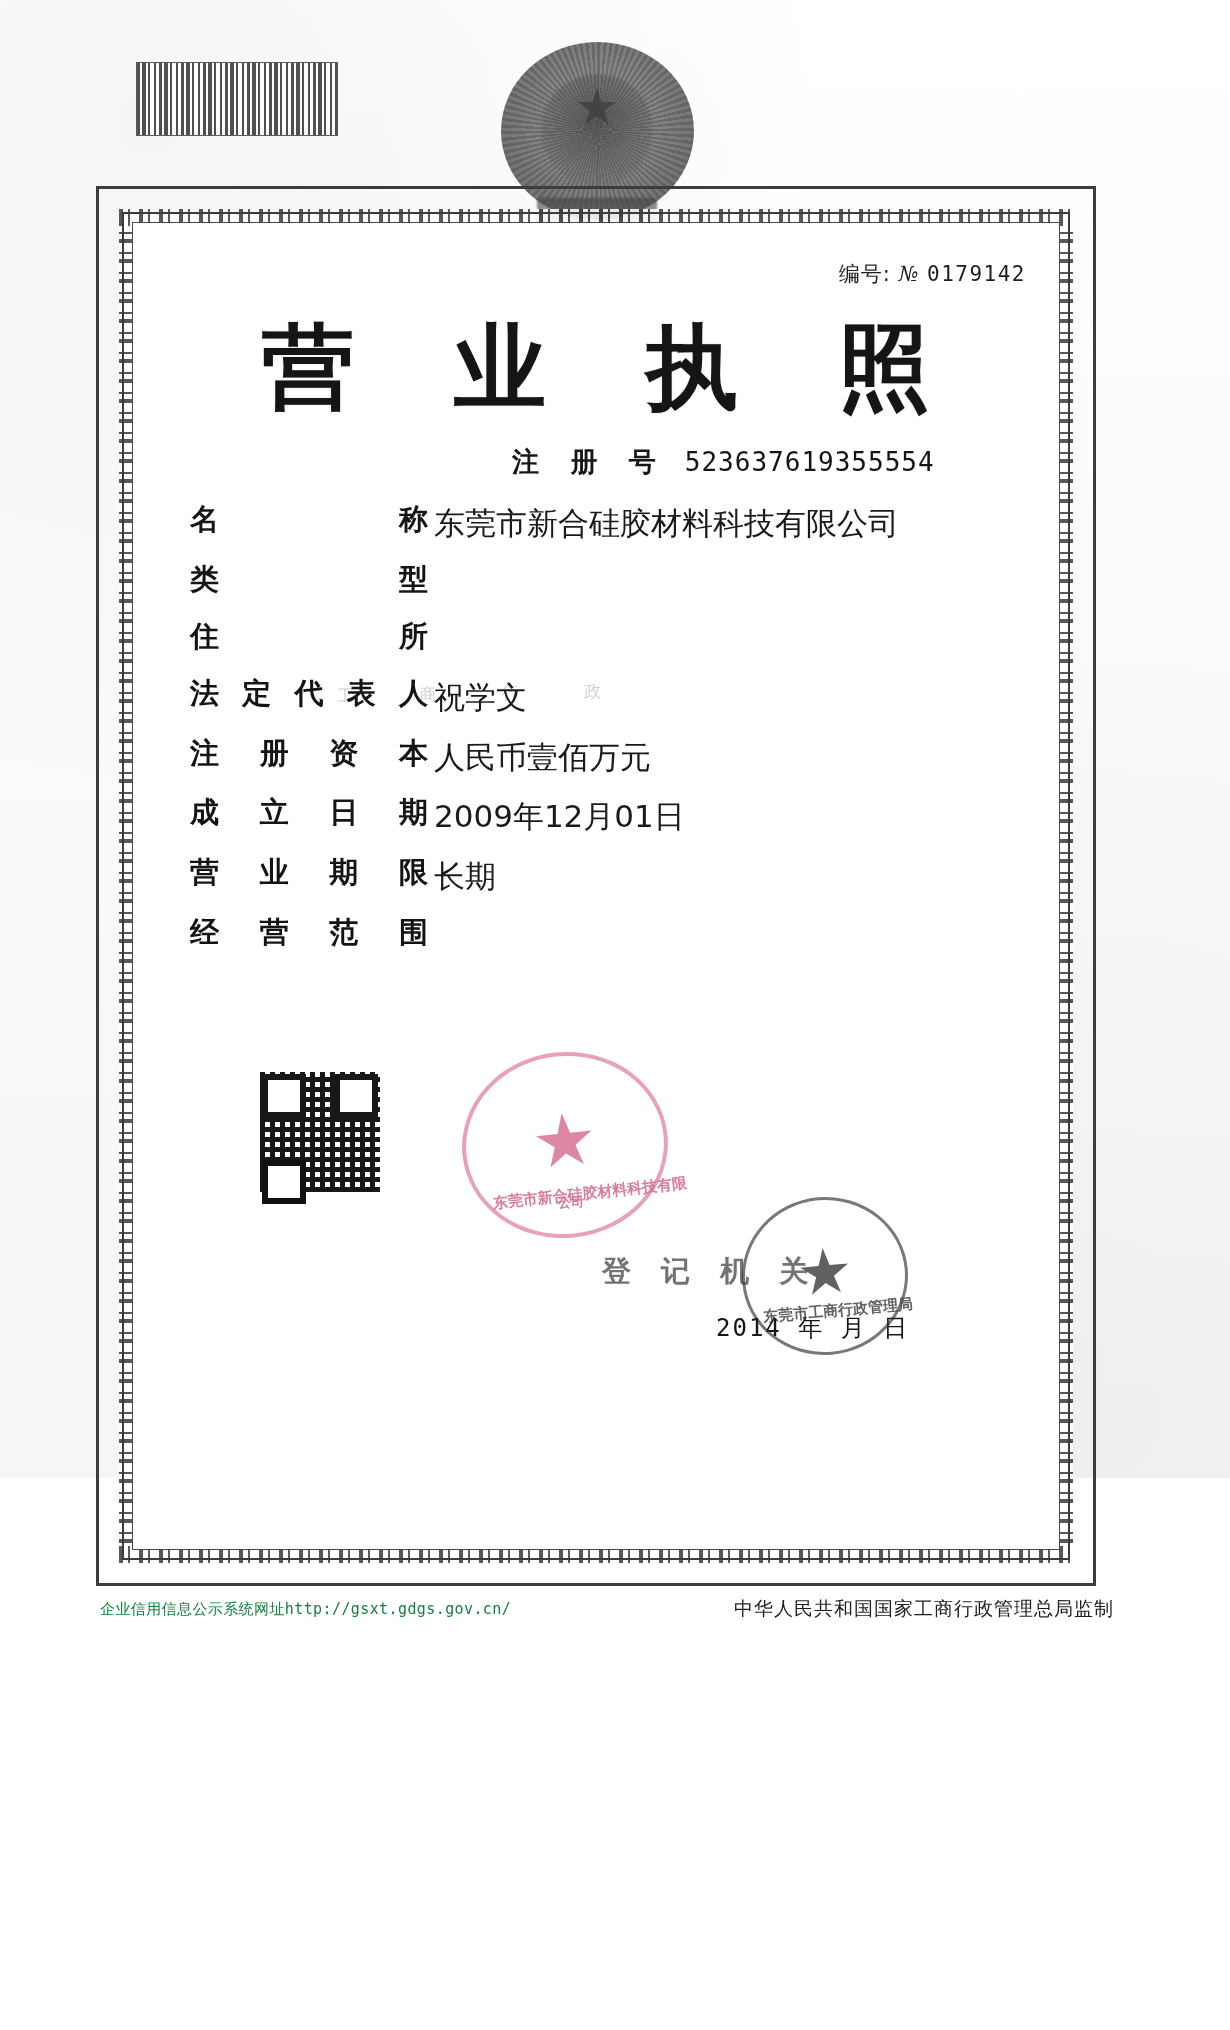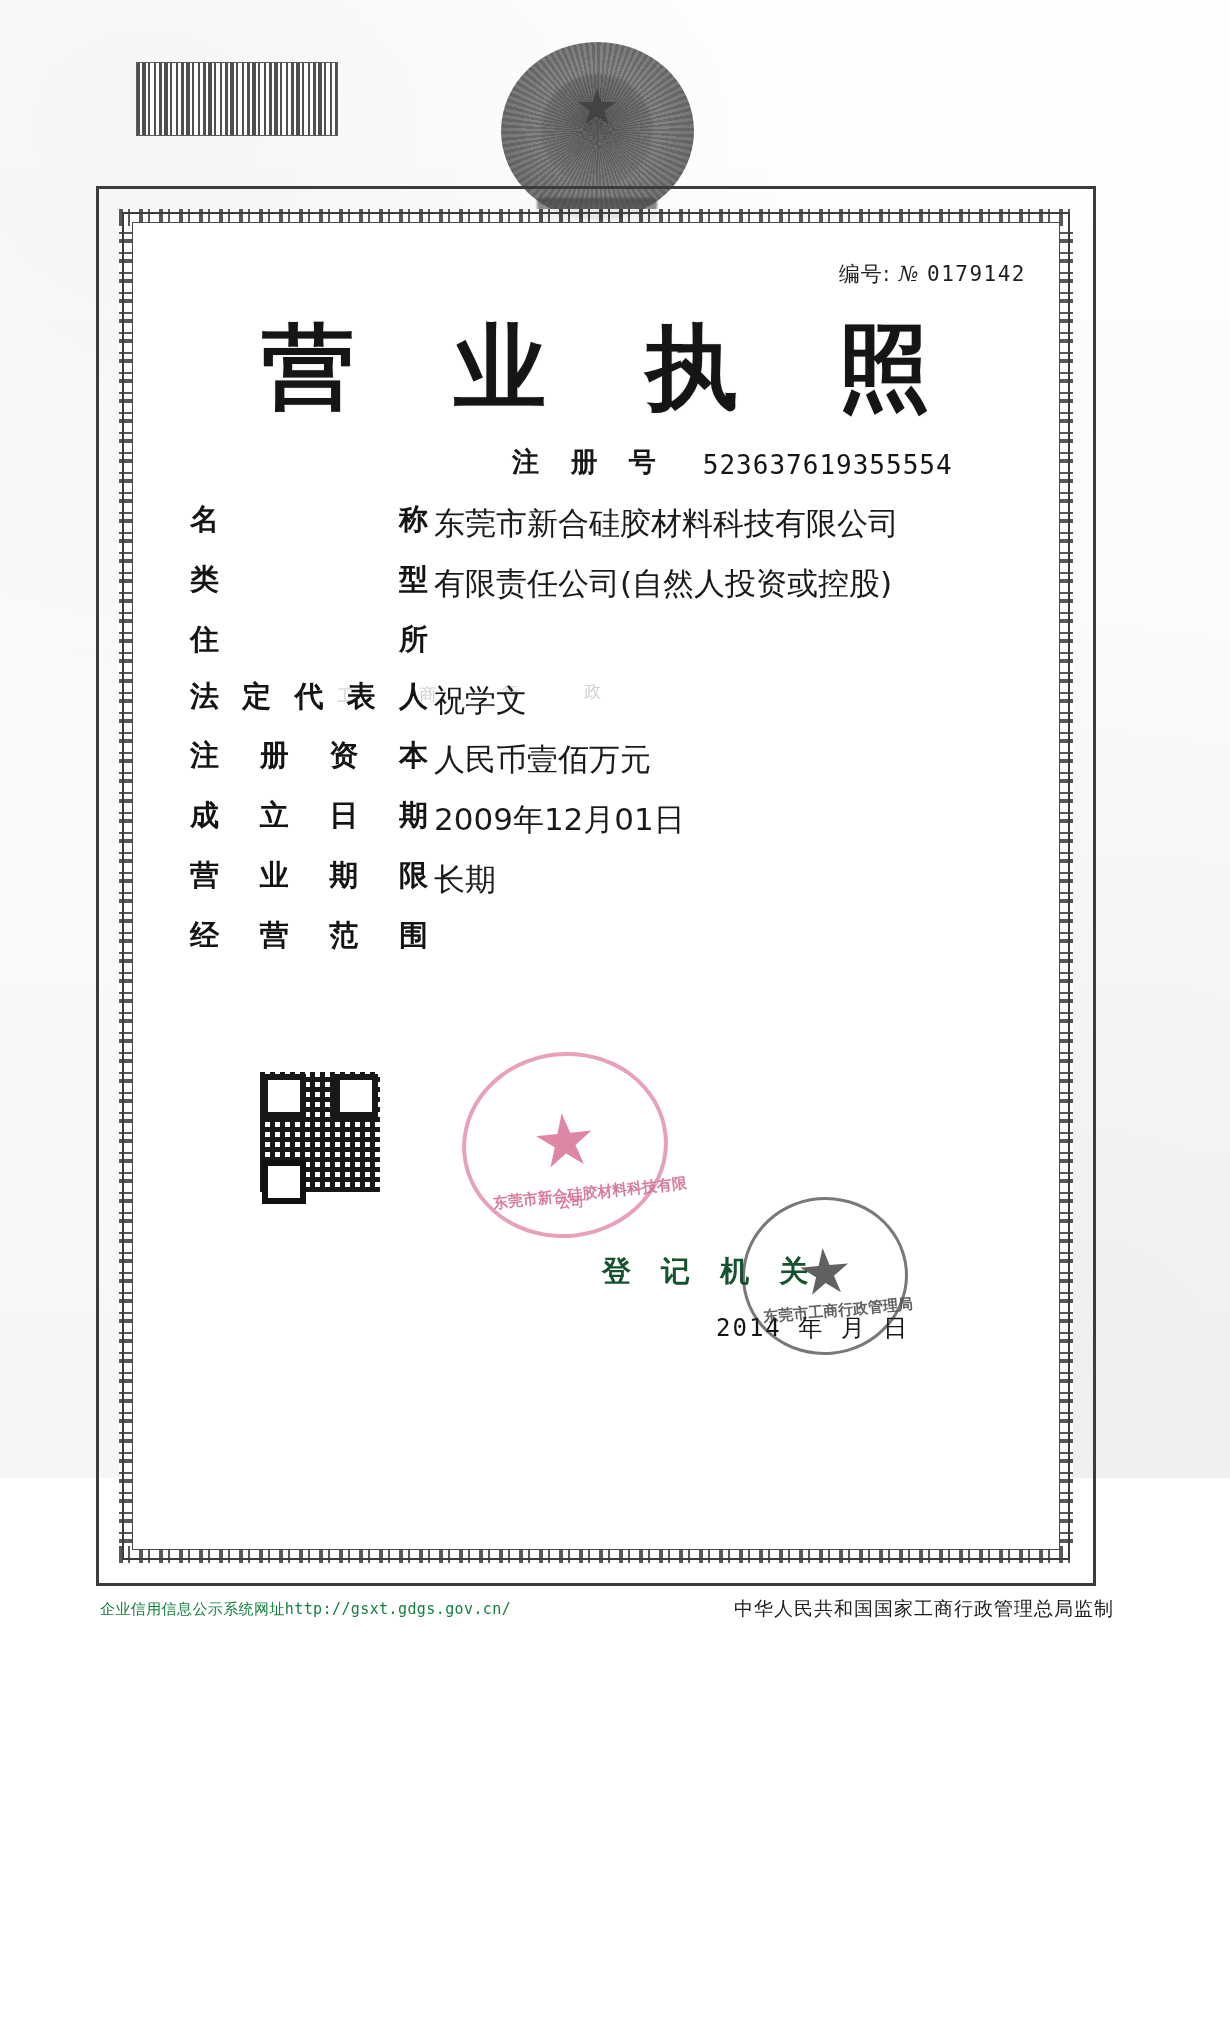--- a/index.html
+++ b/index.html
@@ -170,22 +170,22 @@
     color: #151515;
     text-shadow: 0 0 1px rgba(0,0,0,0.4);
   }
 
   
   .regline {
     position: absolute;
     left: 380px;
     top: 222px;
     display: flex;
-    align-items: flex-end;
-    gap: 36px;
+    align-items: center;
+    gap: 18px;
   }
   .regline .rl-label {
     font-size: 27px;
     font-weight: bold;
     letter-spacing: 11px;
     color: #161616;
   }
   .regline .rl-value {
     font-family: "DejaVu Sans Mono", monospace;
     font-size: 26px;
@@ -312,21 +312,21 @@
   }
 
   
   .authority {
     position: absolute;
     left: 470px;
     top: 1030px;
     font-size: 29px;
     font-weight: bold;
     letter-spacing: 10px;
-    color: #14532d;
+    color: #737373;
   }
   .issue-date {
     position: absolute;
     left: 584px;
     top: 1090px;
     font-size: 24px;
     color: #151515;
     letter-spacing: 2px;
   }
   .issue-date .yr { font-family: "DejaVu Sans Mono", monospace; }
@@ -441,21 +441,20 @@
             <span>称</span>
           </div>
           <div class="field-value">东莞市新合硅胶材料科技有限公司</div>
         </div>
 
         <div class="field">
           <div class="field-label">
             <span>类</span>
             <span>型</span>
           </div>
-          <div class="field-value">有限责任公司(自然人投资或控股)</div>
         </div>
 
         <div class="field">
           <div class="field-label">
             <span>住</span>
             <span>所</span>
           </div>
         </div>
 
         <div class="field">

